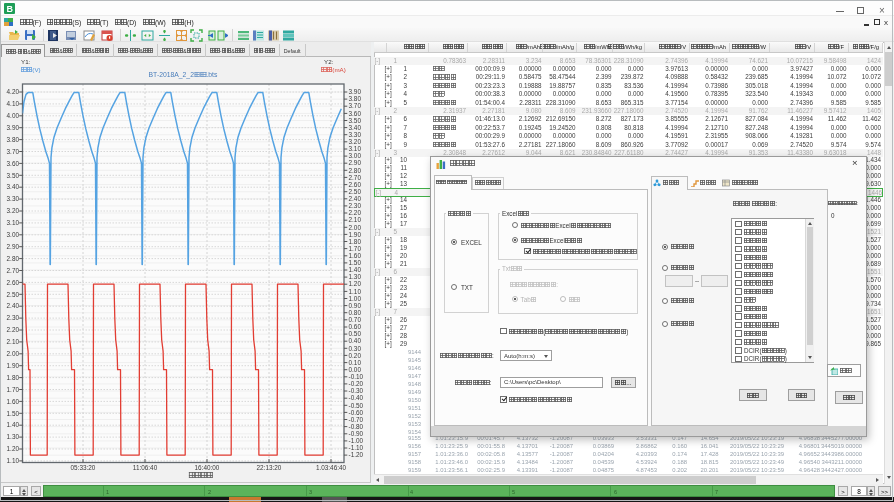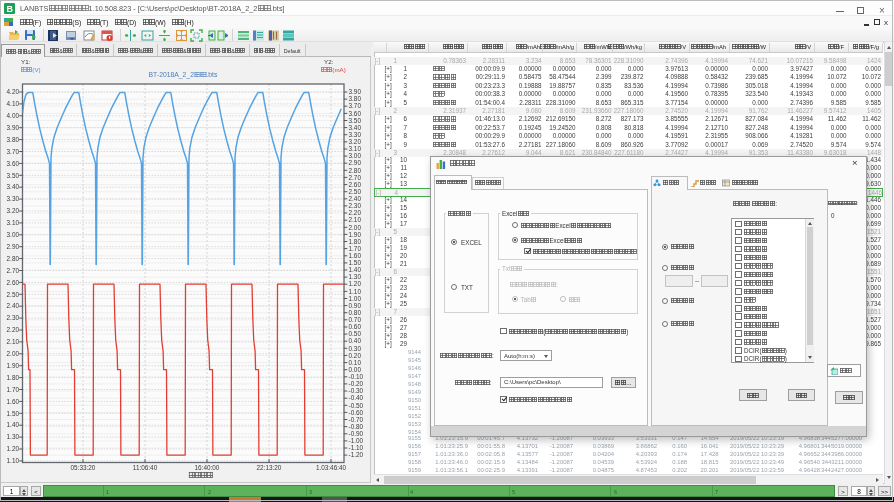--- a/index.html
+++ b/index.html
@@ -40,21 +40,20 @@
 .tri-u {position:absolute;width:0;height:0;border-left:2.6px solid transparent;border-right:2.6px solid transparent;border-bottom:3.4px solid #555}
 .tri-d {position:absolute;width:0;height:0;border-left:2.6px solid transparent;border-right:2.6px solid transparent;border-top:3.4px solid #555}
 .tri-l {position:absolute;width:0;height:0;border-top:2.6px solid transparent;border-bottom:2.6px solid transparent;border-right:3.4px solid #555}
 .tri-r {position:absolute;width:0;height:0;border-top:2.6px solid transparent;border-bottom:2.6px solid transparent;border-left:3.4px solid #555}
 .glab {position:absolute;font-size:6.3px;color:#333;background:#fbfbfb;padding:0 2px;white-space:nowrap}
 </style></head><body>
 
 <div class="abs" style="left:0;top:0;width:894px;height:16px;background:#fdfdfd;border-bottom:1px solid #ececec">
   <div class="abs" style="left:4px;top:3px;width:11px;height:11px;background:#1e9e57;border-radius:1px"></div>
   <div class="abs" style="left:6.5px;top:3.5px;color:#fff;font-size:9px;font-weight:bold">B</div>
-  <div class="abs lbl" style="left:20px;top:4px;font-size:7.3px;color:#555">LANBTS<span style="letter-spacing:.2px"><i class="cjk"></i><i class="cjk"></i><i class="cjk"></i><i class="cjk"></i><i class="cjk"></i><i class="cjk"></i></span>1.10.508.823 - [C:\Users\pc\Desktop\BT-2018A_2_2<span><i class="cjk"></i><i class="cjk"></i></span>.bts]</div>
   <div class="abs" style="left:836px;top:11px;width:8px;height:1px;background:#666"></div>
   <div class="abs" style="left:857px;top:7px;width:7px;height:7px;border:1px solid #666"></div>
   <div class="abs" style="left:879px;top:7px;font-size:10px;color:#666;line-height:7px">×</div>
 </div>
 
 <div class="abs" style="left:0;top:16px;width:894px;height:12px;background:#f9f9f9">
   <div class="abs" style="left:4px;top:2px;width:9px;height:8px;background:conic-gradient(#3faf46 0 25%,#2e6fc4 0 50%,#e0a23c 0 75%,#2ea8a0 0)"></div>
   <div class="abs lbl" style="left:20px;top:2.5px;font-size:6.8px;color:#222"><span style="margin-right:6px"><i class="cjk"></i><i class="cjk"></i>(F)</span><span style="margin-right:6px"><i class="cjk"></i><i class="cjk"></i><i class="cjk"></i><i class="cjk"></i>(S)</span><span style="margin-right:6px"><i class="cjk"></i><i class="cjk"></i>(T)</span><span style="margin-right:6px"><i class="cjk"></i><i class="cjk"></i>(D)</span><span style="margin-right:6px"><i class="cjk"></i><i class="cjk"></i>(W)</span><span><i class="cjk"></i><i class="cjk"></i>(H)</span></div>
   <div class="abs" style="left:864px;top:8px;width:5px;height:1.5px;background:#333"></div>
   <div class="abs" style="left:874px;top:3px;width:5.5px;height:5.5px;border:1px solid #333"></div>

